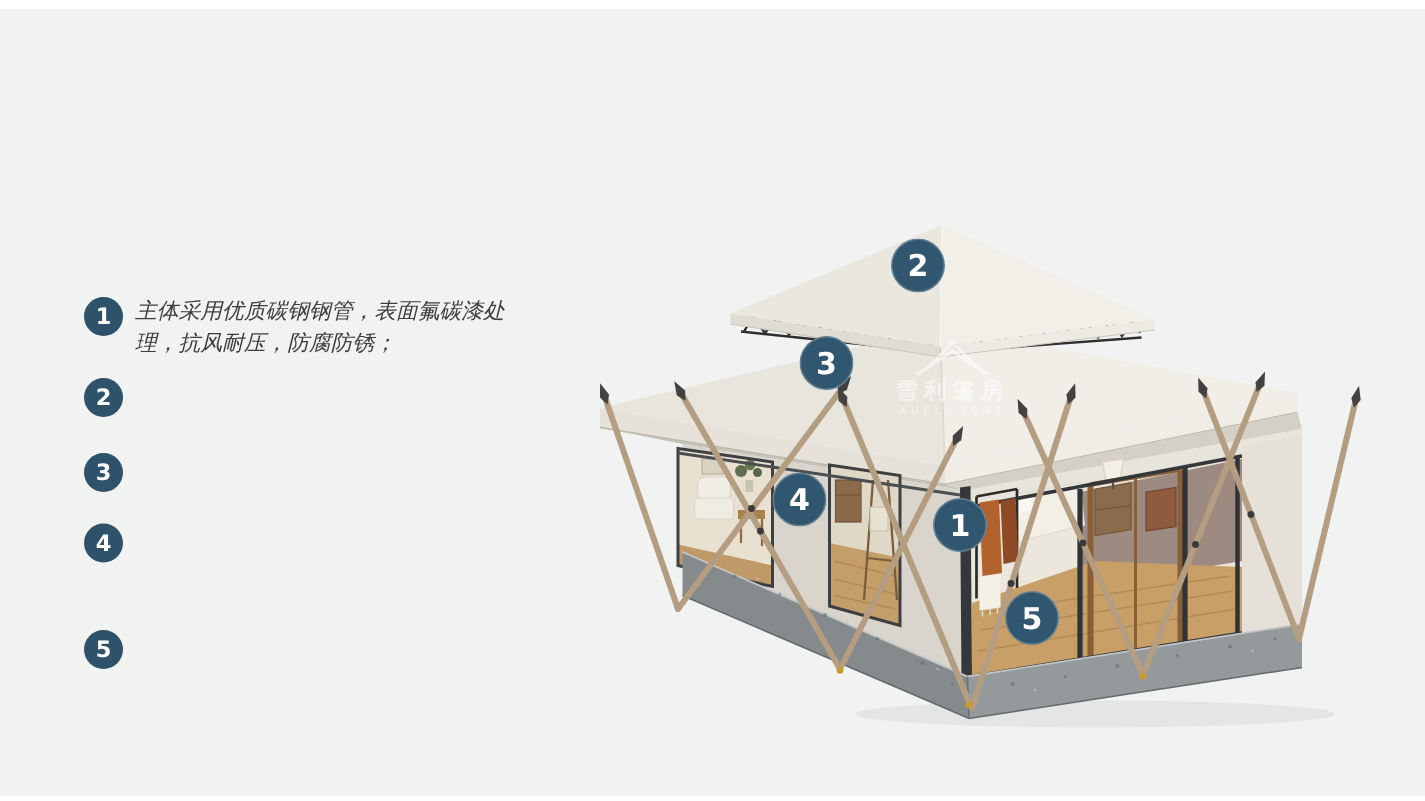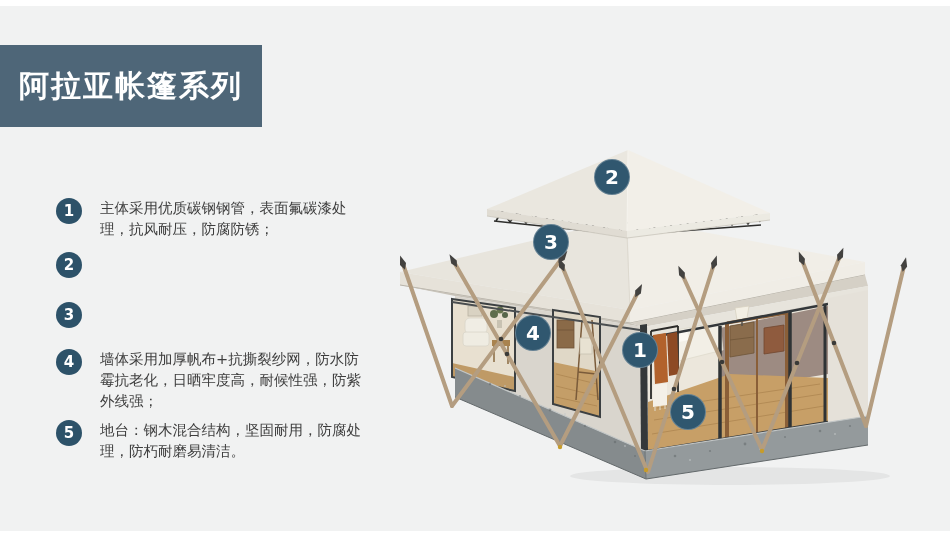--- a/index.html
+++ b/index.html
@@ -14,21 +14,21 @@
   .edge-strip{position:absolute;left:0;width:950px;background:var(--strip);}
   .edge-strip.top{top:0;height:6px;}
   .edge-strip.bottom{bottom:0;height:3px;}
   .banner{position:absolute;left:0;top:45px;width:262px;height:82px;background:var(--accent);
           display:flex;align-items:center;justify-content:center;}
   .banner-title{color:#ffffff;font-size:30px;font-weight:700;letter-spacing:2px;white-space:nowrap;}
   .feature{position:absolute;left:56px;display:flex;align-items:flex-start;}
   .badge{width:26px;height:26px;border-radius:50%;background:var(--badge);color:#ffffff;
          display:flex;align-items:center;justify-content:center;font-size:15px;font-weight:700;
          flex:0 0 26px;}
-  .ftext{margin-left:18px;width:262px;font-size:14.5px;line-height:21px;color:var(--text);}
+  .ftext{margin-left:8px;width:262px;font-size:14.5px;line-height:21px;color:var(--text);font-style:italic;}
   .tent-svg{position:absolute;left:390px;top:134px;width:560px;height:400px;}
   .marker{position:absolute;width:36px;height:36px;border-radius:50%;background:var(--marker);
           color:#ffffff;display:flex;align-items:center;justify-content:center;
           font-size:20px;font-weight:700;border:1px solid rgba(255,255,255,0.25);box-sizing:border-box;}
   .watermark{position:absolute;left:575px;top:226px;width:120px;height:66px;opacity:0.55;
              display:flex;flex-direction:column;align-items:center;pointer-events:none;}
   .wm-cn{color:#ffffff;font-size:15px;font-weight:700;letter-spacing:4px;line-height:17px;white-space:nowrap;}
   .wm-en{color:#ffffff;font-size:7px;letter-spacing:3px;line-height:10px;white-space:nowrap;}
   
   .roofL{fill:#e8e5dd;} .roofR{fill:#f1eee7;}
@@ -45,23 +45,20 @@
   .woodfloor{fill:var(--floor-wood);}
   .plank{stroke:#a8804c;stroke-width:1;opacity:0.65;}
 </style>
 </head>
 <body>
 
 <div class="page">
   <div class="edge-strip top"></div>
   <div class="edge-strip bottom"></div>
 
-  <div class="banner">
-    <div class="banner-title">阿拉亚帐篷系列</div>
-  </div>
 
   <div class="feature" style="top:198px;">
     <div class="badge">
         <span>1</span>
       </div>
     <div class="ftext">主体采用优质碳钢钢管，表面氟碳漆处理，抗风耐压，防腐防锈；</div>
   </div>
   <div class="feature" style="top:252px;">
     <div class="badge">
         <span>2</span>
@@ -69,27 +66,25 @@
   </div>
   <div class="feature" style="top:302px;">
     <div class="badge">
         <span>3</span>
       </div>
   </div>
   <div class="feature" style="top:349px;">
     <div class="badge">
         <span>4</span>
       </div>
-    <div class="ftext">墙体采用加厚帆布+抗撕裂纱网，防水防霉抗老化，日晒牢度高，耐候性强，防紫外线强；</div>
   </div>
   <div class="feature" style="top:420px;">
     <div class="badge">
         <span>5</span>
       </div>
-    <div class="ftext">地台：钢木混合结构，坚固耐用，防腐处理，防朽耐磨易清洁。</div>
   </div>
 
   <svg class="tent-svg" viewBox="0 0 560 400">
 
     <ellipse cx="340" cy="342" rx="160" ry="9" fill="rgba(0,0,0,0.05)"></ellipse>
 
     <g>
       <polygon class="roofL" points="238,84 10,138 240,176"></polygon>
       <polygon class="roofR" points="238,84 240,176 475,128"></polygon>
       <line x1="237" y1="100" x2="240" y2="176" stroke="#ddd9cf" stroke-width="1"></line>
@@ -292,20 +287,28 @@
       </g>
 
       <g fill="#c79c2a">
         <circle cx="170" cy="313" r="2.2"></circle>
           <circle cx="256" cy="336" r="2.2"></circle>
           <circle cx="372" cy="317" r="2.2"></circle>
       </g>
     </g>
   </svg>
 
+  <div class="watermark">
+    <svg width="56" height="26" viewBox="0 0 56 26">
+      <path d="M4,24 L28,8 L52,24" fill="none" stroke="#ffffff" stroke-width="2"></path>
+      <path d="M12,19 L28,2 L44,19" fill="none" stroke="#ffffff" stroke-width="2"></path>
+    </svg>
+    <div class="wm-cn">雪利篷房</div>
+    <div class="wm-en">XUELI TENT</div>
+  </div>
 
   <div class="marker" style="left:622px;top:332px;">
       <span>1</span>
     </div>
   <div class="marker" style="left:594px;top:159px;">
       <span>2</span>
     </div>
   <div class="marker" style="left:533px;top:224px;">
       <span>3</span>
     </div>

